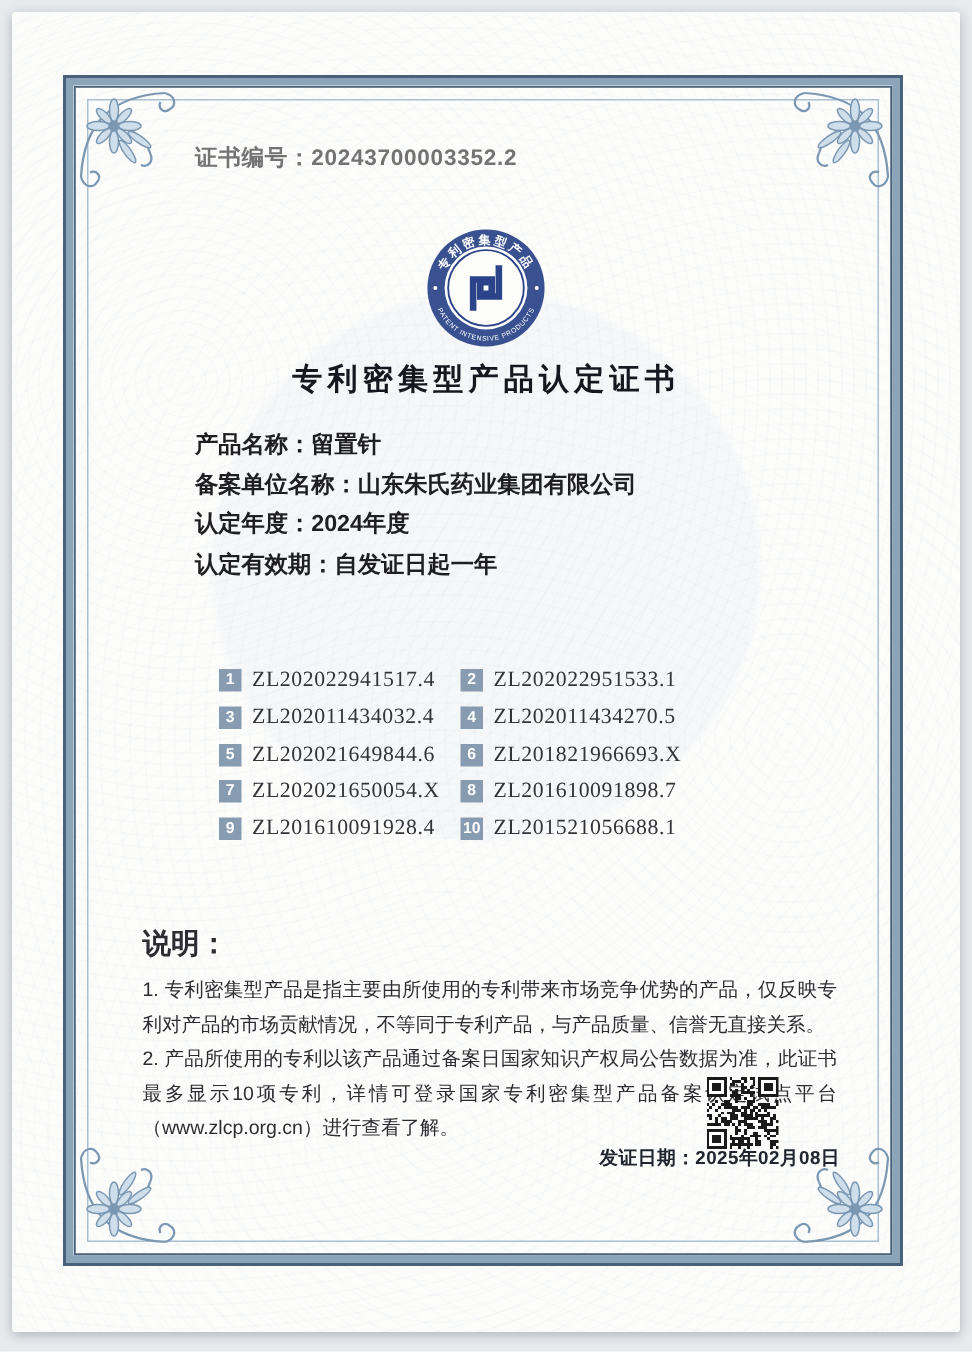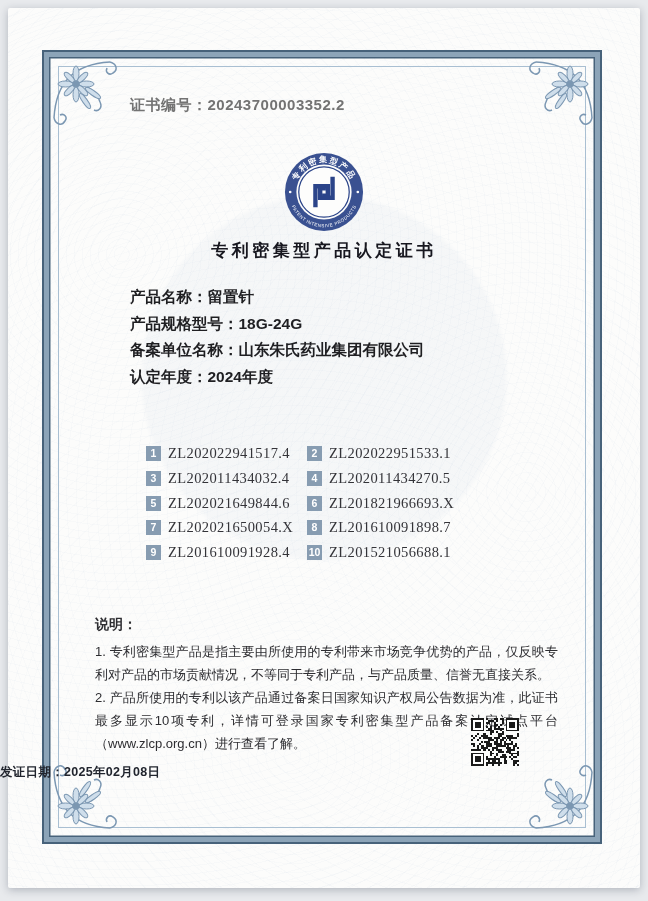--- a/index.html
+++ b/index.html
@@ -38,49 +38,49 @@
   .fl-bl{left:52px;top:758px;transform:scaleY(-1);}
   .fl-br{left:522px;top:758px;transform:scale(-1,-1);}
 
   .cert-no{
     position:absolute;left:130px;top:96px;
     font-size:15px;font-weight:600;color:#737373;letter-spacing:.5px;
   }
   .seal{position:absolute;left:284px;top:152px;width:80px;height:80px;}
   .title{
     position:absolute;left:57px;top:239px;width:534px;text-align:center;
-    font-size:17px;font-weight:900;color:#17171f;letter-spacing:3.5px;
+    font-size:20px;font-weight:900;color:#17171f;letter-spacing:3.5px;
     font-family:"Liberation Serif","DejaVu Serif",serif;
   }
   .fields{position:absolute;left:130px;top:284px;}
   .field-row{font-size:15.5px;line-height:26.6px;color:#1f1f22;white-space:nowrap;}
   .fl-label{font-weight:700;}
   .fl-value{font-weight:600;}
 
   .patents{
     position:absolute;left:146px;top:446px;
     display:grid;grid-template-columns:161px auto;row-gap:9.2px;
   }
   .p-cell{display:flex;align-items:center;gap:7px;height:15.5px;}
   .p-badge{
     min-width:15px;height:15px;box-sizing:border-box;padding:0 1px;
     background:#879cb1;color:#fff;
     font-size:10.5px;font-weight:700;line-height:15px;text-align:center;
   }
   .p-id{font-size:14.5px;font-weight:500;color:#333338;letter-spacing:.4px;white-space:nowrap;font-family:Liberation Serif, serif;}
 
   .notes{position:absolute;left:95px;top:616px;width:463px;color:#2d2d31;}
-  .notes-heading{font-size:14px;font-weight:700;margin-bottom:6px;}
+  .notes-heading{font-size:19px;font-weight:700;margin-bottom:6px;}
   .note-item{font-size:13px;line-height:23px;text-align:justify;margin:0;}
 
   .qr{position:absolute;left:471px;top:718px;width:48px;height:48px;}
   .qr svg{width:48px;height:48px;shape-rendering:crispEdges;}
 
   .issue-date{
-    position:absolute;left:0;top:764px;width:560px;
+    position:absolute;left:0;top:764px;width:560px;text-align:right;
     font-size:12.5px;font-weight:700;color:#21252e;letter-spacing:.3px;
   }
 </style>
 </head>
 <body>
 
 <div class="sheet"></div>
 <div class="sheet-pattern"></div>
 
 <div class="band"></div>
@@ -145,23 +145,23 @@
   <g stroke="#2b4489" stroke-width="4.6" fill="none" stroke-linejoin="miter">
     <path d="M -9,16 L -9,-6 L 4,-6 L 4,4 L -2,4"></path>
     <path d="M 9,-16 L 9,6 L -4,6 L -4,-4 L 2,-4"></path>
   </g>
 </svg>
 
 <div class="title">专利密集型产品认定证书</div>
 
 <div class="fields">
   <div class="field-row"><span class="fl-label">产品名称：</span><span class="fl-value">留置针</span></div>
-  <div class="field-row"><span class="fl-label">产品规格型号：</span><span class="fl-value">18G-24G</span></div>
   <div class="field-row"><span class="fl-label">备案单位名称：</span><span class="fl-value">山东朱氏药业集团有限公司</span></div>
   <div class="field-row"><span class="fl-label">认定年度：</span><span class="fl-value">2024年度</span></div>
+  <div class="field-row"><span class="fl-label">认定有效期：</span><span class="fl-value">自发证日起一年</span></div>
 </div>
 
 <div class="patents">
   <div class="p-cell">
       <span class="p-badge">1</span>
       <span class="p-id">ZL202022941517.4</span>
     </div>
   <div class="p-cell">
       <span class="p-badge">2</span>
       <span class="p-id">ZL202022951533.1</span>

